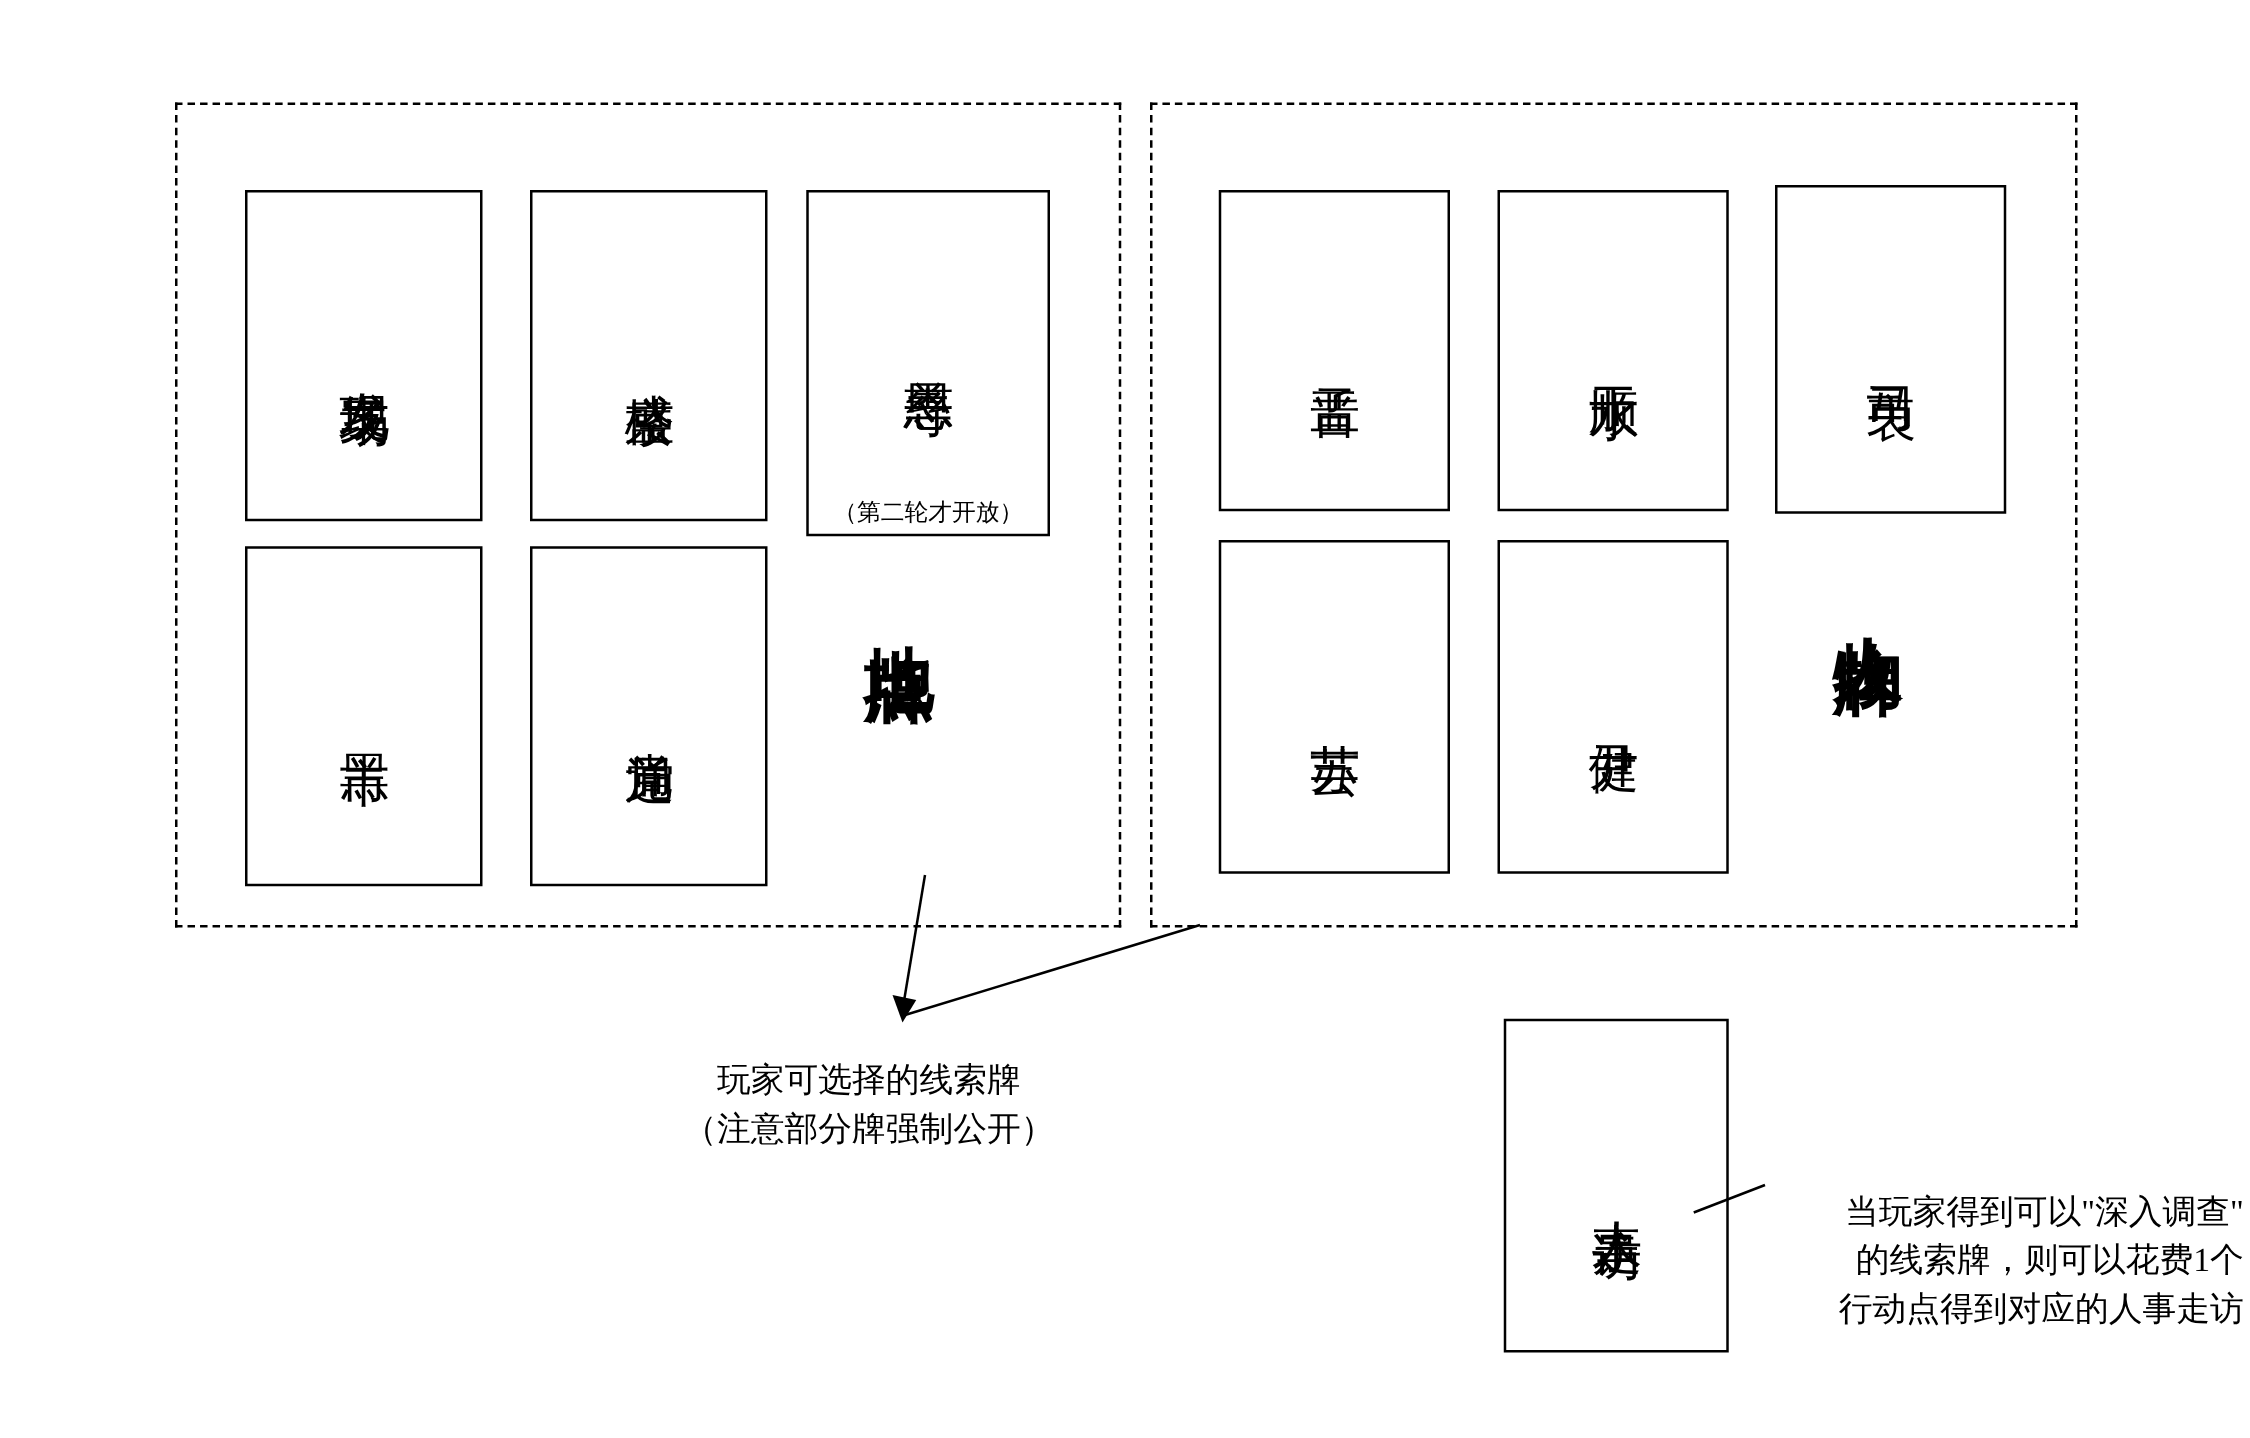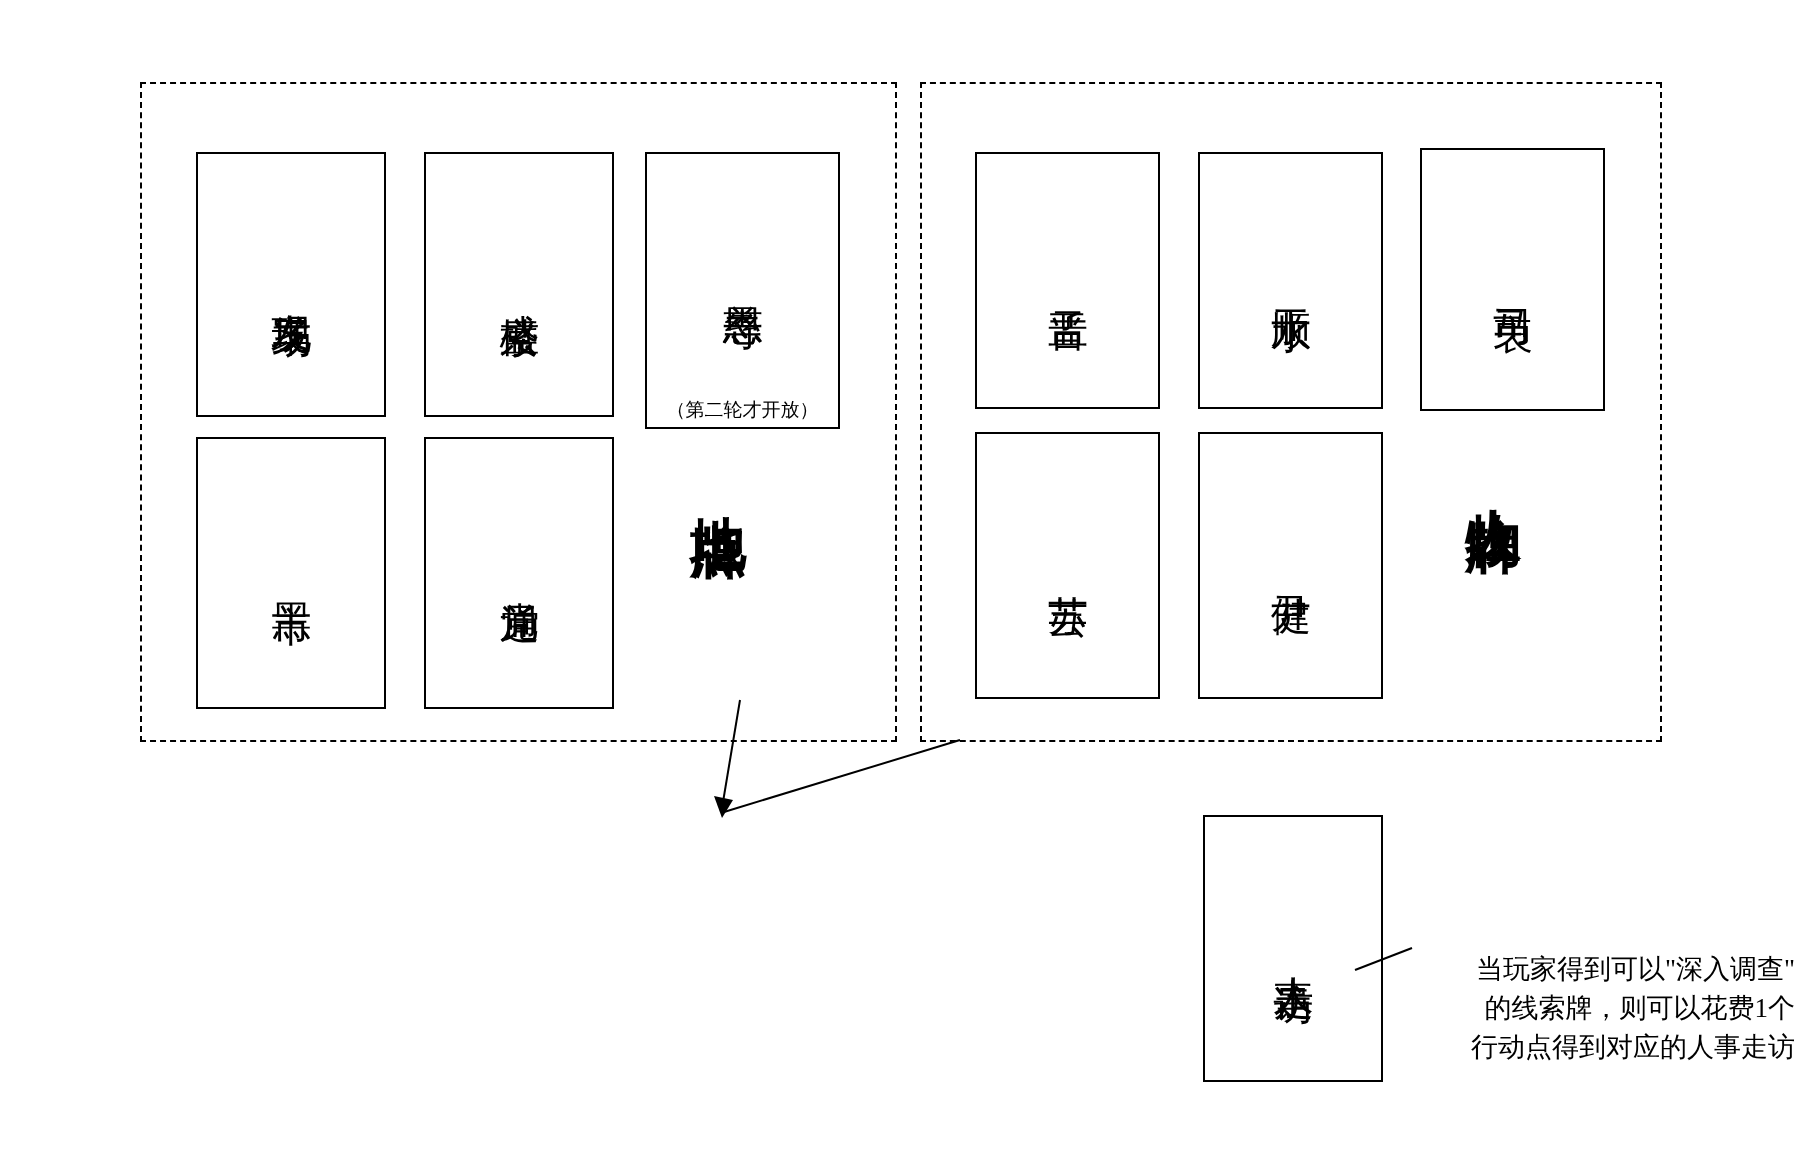--- a/index.html
+++ b/index.html
@@ -141,20 +141,22 @@
   <div class="card" style="left:1198px; top:432px; width:185px; height:267px;">
     <span class="vtext">尹健</span>
   </div>
 
   <div class="group-label" style="left:1465px; top:465px;">人物牌</div>
 
   <div class="card" style="left:1203px; top:815px; width:180px; height:267px;">
     <span class="vtext">人事走访</span>
   </div>
 
+  <div class="caption caption-center" style="left:470px; top:845px; width:450px;">玩家可选择的线索牌
+（注意部分牌强制公开）</div>
 
   <div class="caption" style="left:1405px; top:950px; width:390px; text-align:right;">当玩家得到可以"深入调查"
 的线索牌，则可以花费1个
 行动点得到对应的人事走访</div>
 
   <svg class="lines" viewBox="0 0 1800 1150">
 
     <line x1="740" y1="700" x2="722" y2="808" stroke="#000" stroke-width="2"></line>
     <polygon points="722,818 714,796 733,800" fill="#000"></polygon>
 

